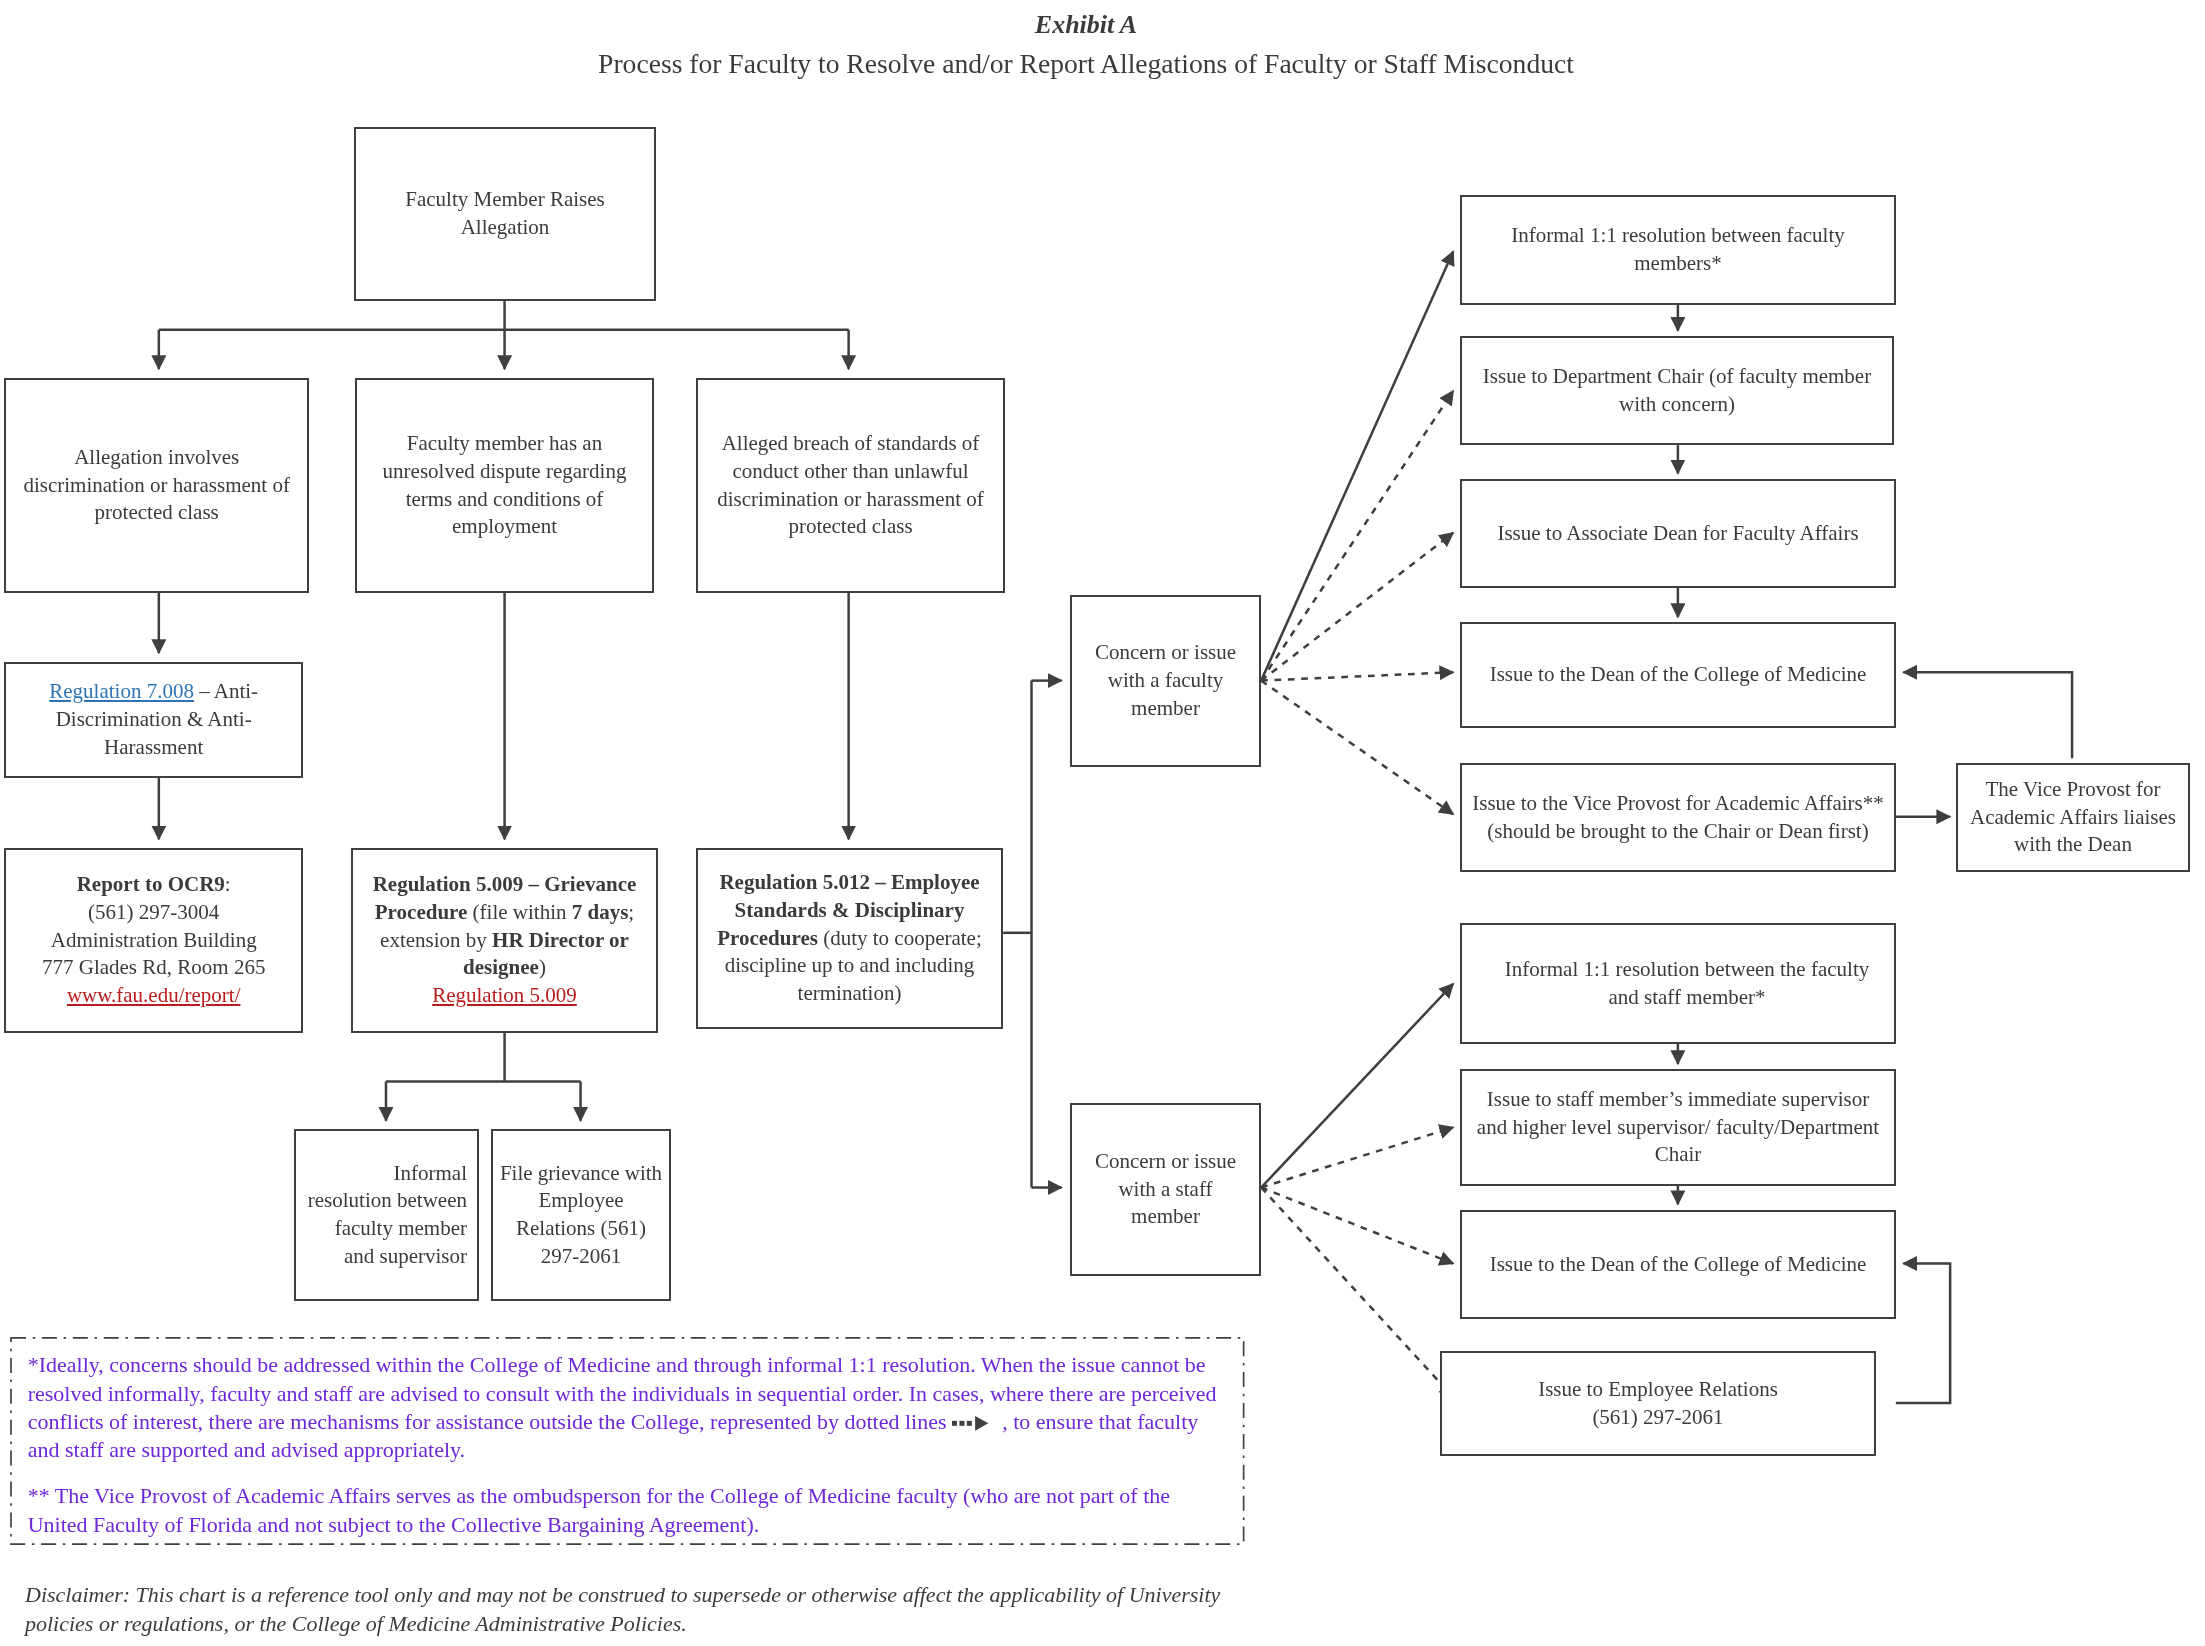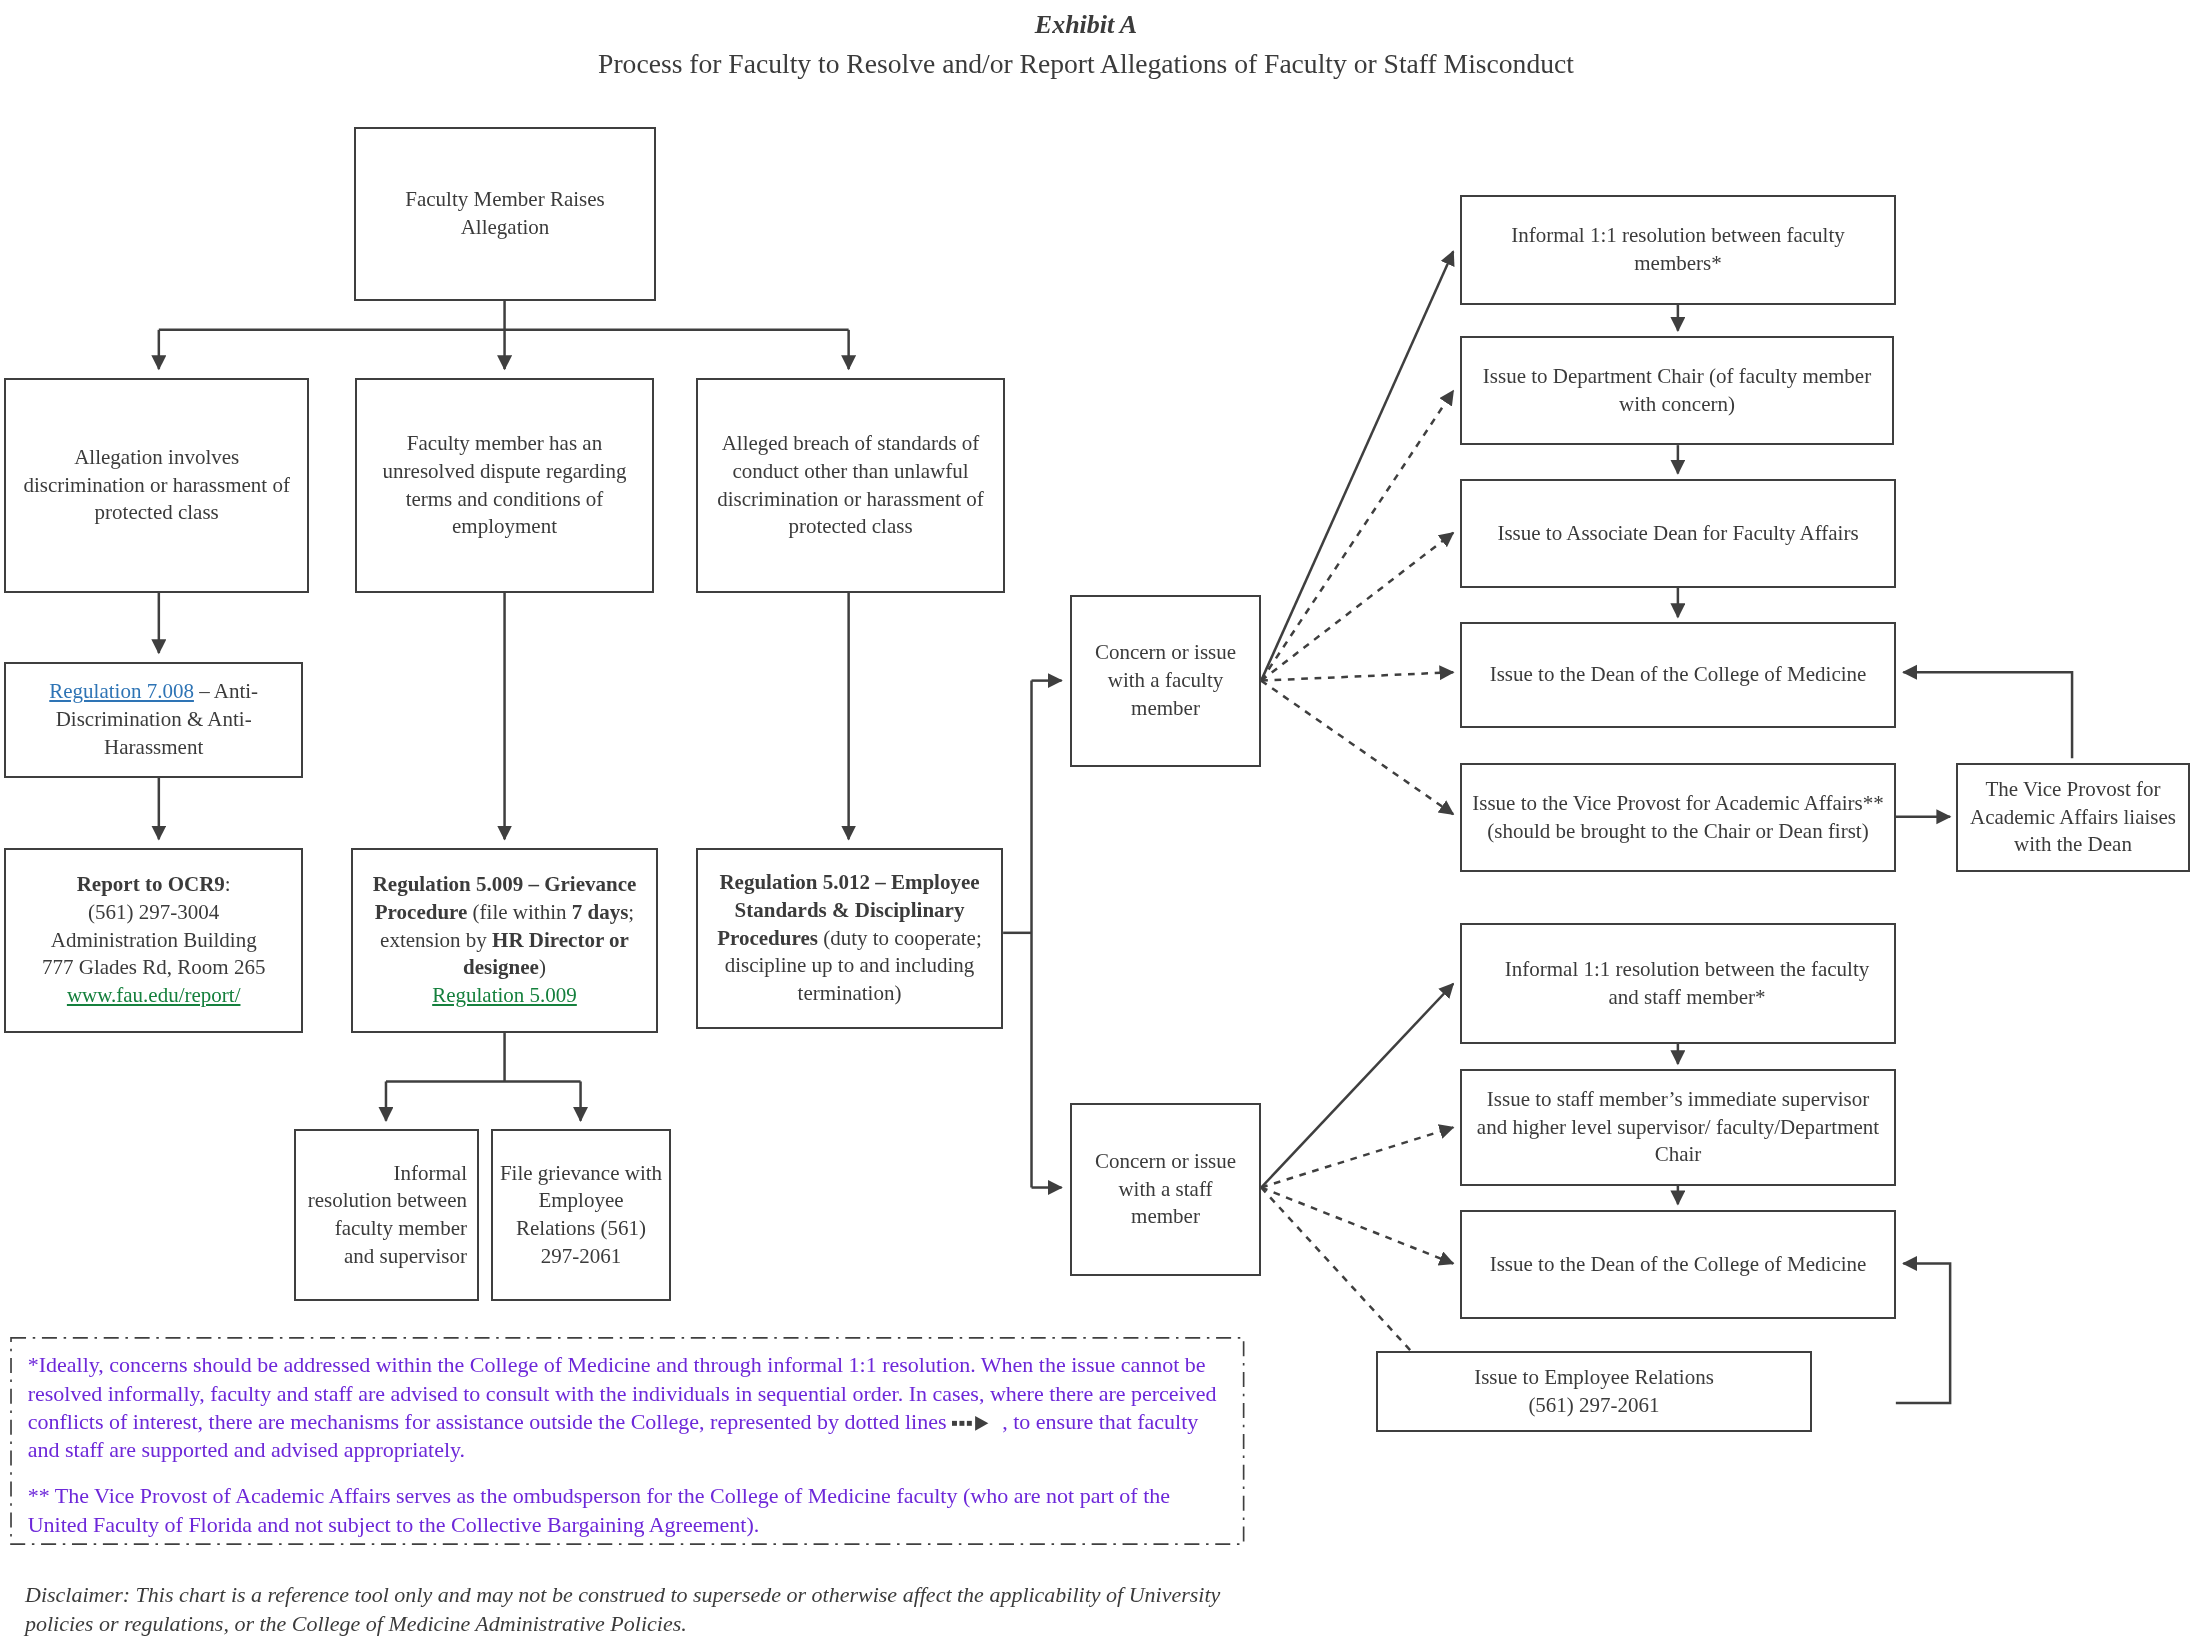--- a/index.html
+++ b/index.html
@@ -8,21 +8,21 @@
   .title{position:absolute;left:0;top:10px;width:2172px;text-align:center;
          font-size:26px;font-weight:bold;font-style:italic;color:#3b3b3b;}
   .subtitle{position:absolute;left:0;top:48px;width:2172px;text-align:center;
             font-size:27.6px;color:#3b3b3b;}
   .box{position:absolute;border:2.5px solid #3f3f3f;background:#fff;box-sizing:border-box;
        display:flex;flex-direction:column;align-items:center;justify-content:center;
        text-align:center;font-size:21px;line-height:1.32;padding:5px 10px;color:#3b3b3b;}
   .b{font-weight:bold;}
   a.lnk{text-decoration:underline;cursor:pointer;}
   a.blue{color:#2E74B5;}
-  a.teal{color:#15803d;}
+  a.teal{color:#b91c1c;}
   svg.layer{position:absolute;left:0;top:0;}
   .footnote{position:absolute;left:11px;top:1338px;width:1233px;height:206px;
             box-sizing:border-box;padding:13.4px 16.7px;text-align:left;font-size:22px;
             line-height:1.28;color:#6d28d9;}
   .footnote .fn2{margin-top:18.4px;}
   .dotarrow{vertical-align:-2.5px;margin-right:6.7px;}
   .disclaimer{position:absolute;left:25px;top:1581px;width:1211px;font-style:italic;
               font-size:22px;line-height:1.3;color:#3b3b3b;text-align:left;}
 </style>
 </head>
@@ -177,21 +177,21 @@
   </div>
 
   <div class="box" style="left:1460px;top:1069px;width:436px;height:117px;">
     <span>Issue to staff member’s immediate supervisor and higher level supervisor/ faculty/Department Chair</span>
   </div>
 
   <div class="box" style="left:1460px;top:1210px;width:436px;height:109px;">
     <span>Issue to the Dean of the College of Medicine</span>
   </div>
 
-  <div class="box" style="left:1376px;top:1351px;width:436px;height:81px;">
+  <div class="box" style="left:1440px;top:1351px;width:436px;height:105px;">
     <div>Issue to Employee Relations</div>
     <div>(561) 297-2061</div>
   </div>
 
   <div class="footnote">
     <div>
       <span>*Ideally, concerns should be addressed within the College of Medicine and through informal 1:1 resolution. When the issue cannot be resolved informally, faculty and staff are advised to consult with the individuals in sequential order. In cases, where there are perceived conflicts of interest, there are mechanisms for assistance outside the College, represented by dotted lines</span>
       <svg class="dotarrow" width="38" height="16.7" viewBox="0 0 46 20">
         <g fill="#3f3f3f">
           <rect x="0" y="7" width="6" height="6"></rect>

